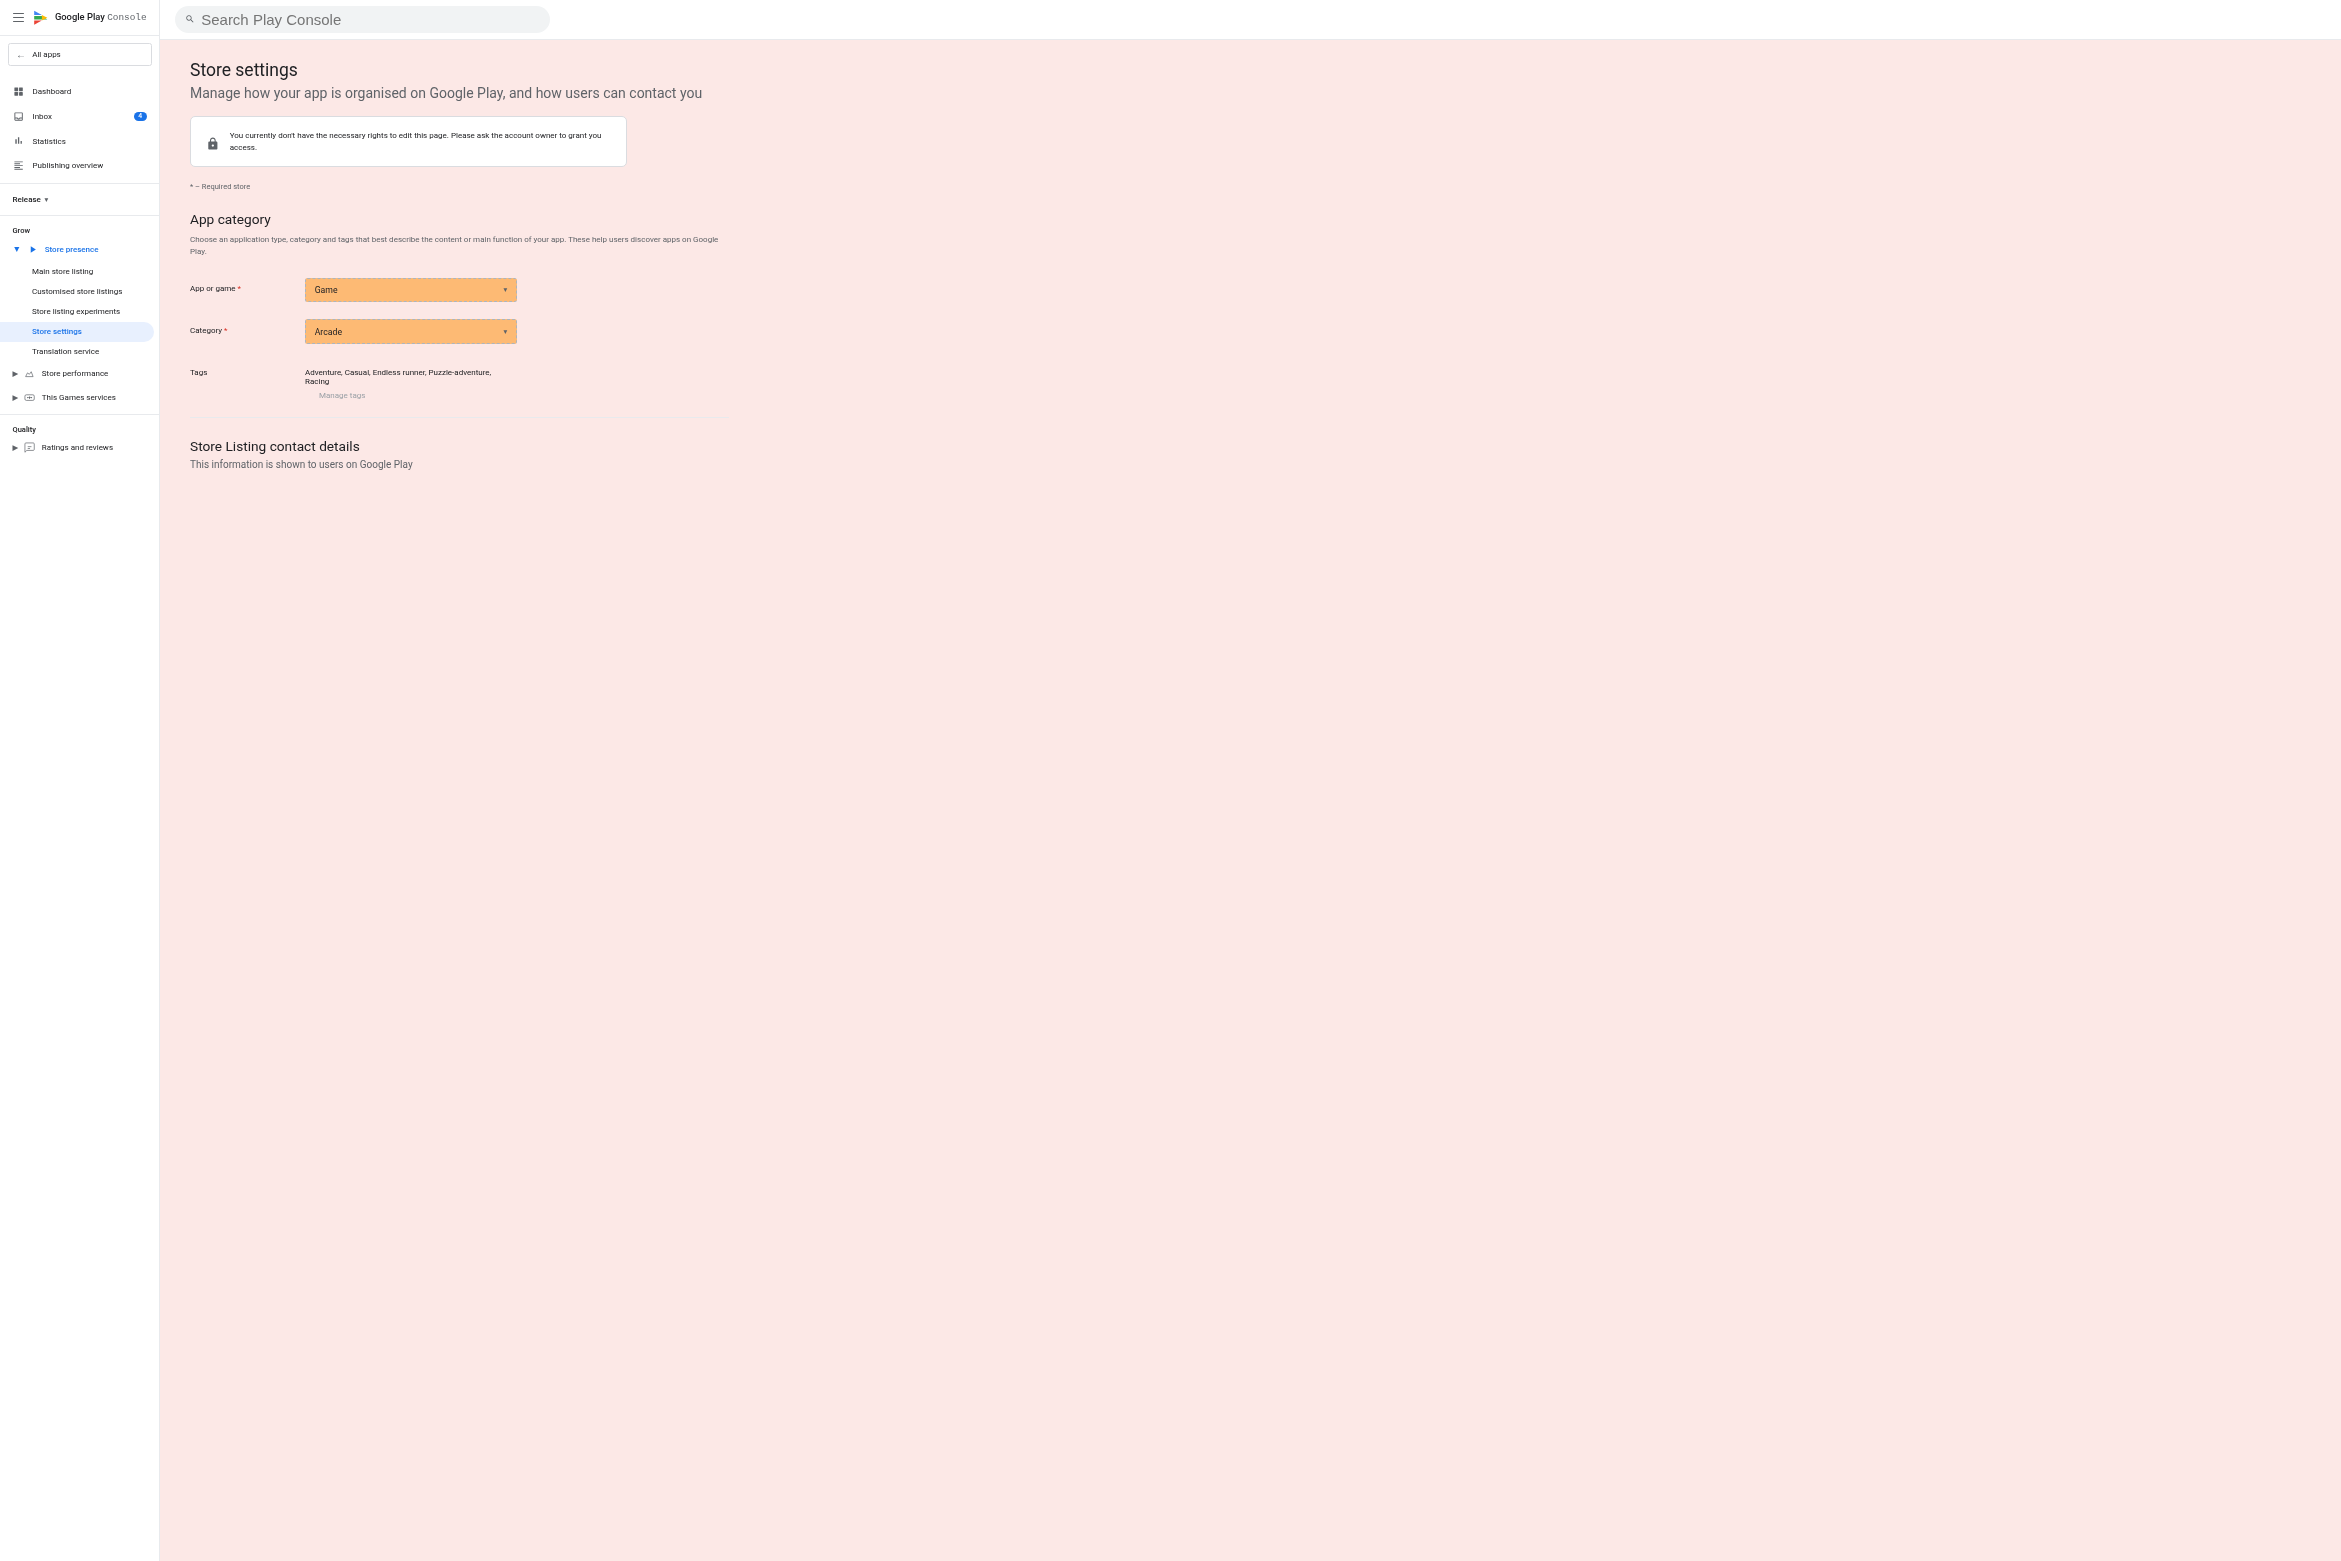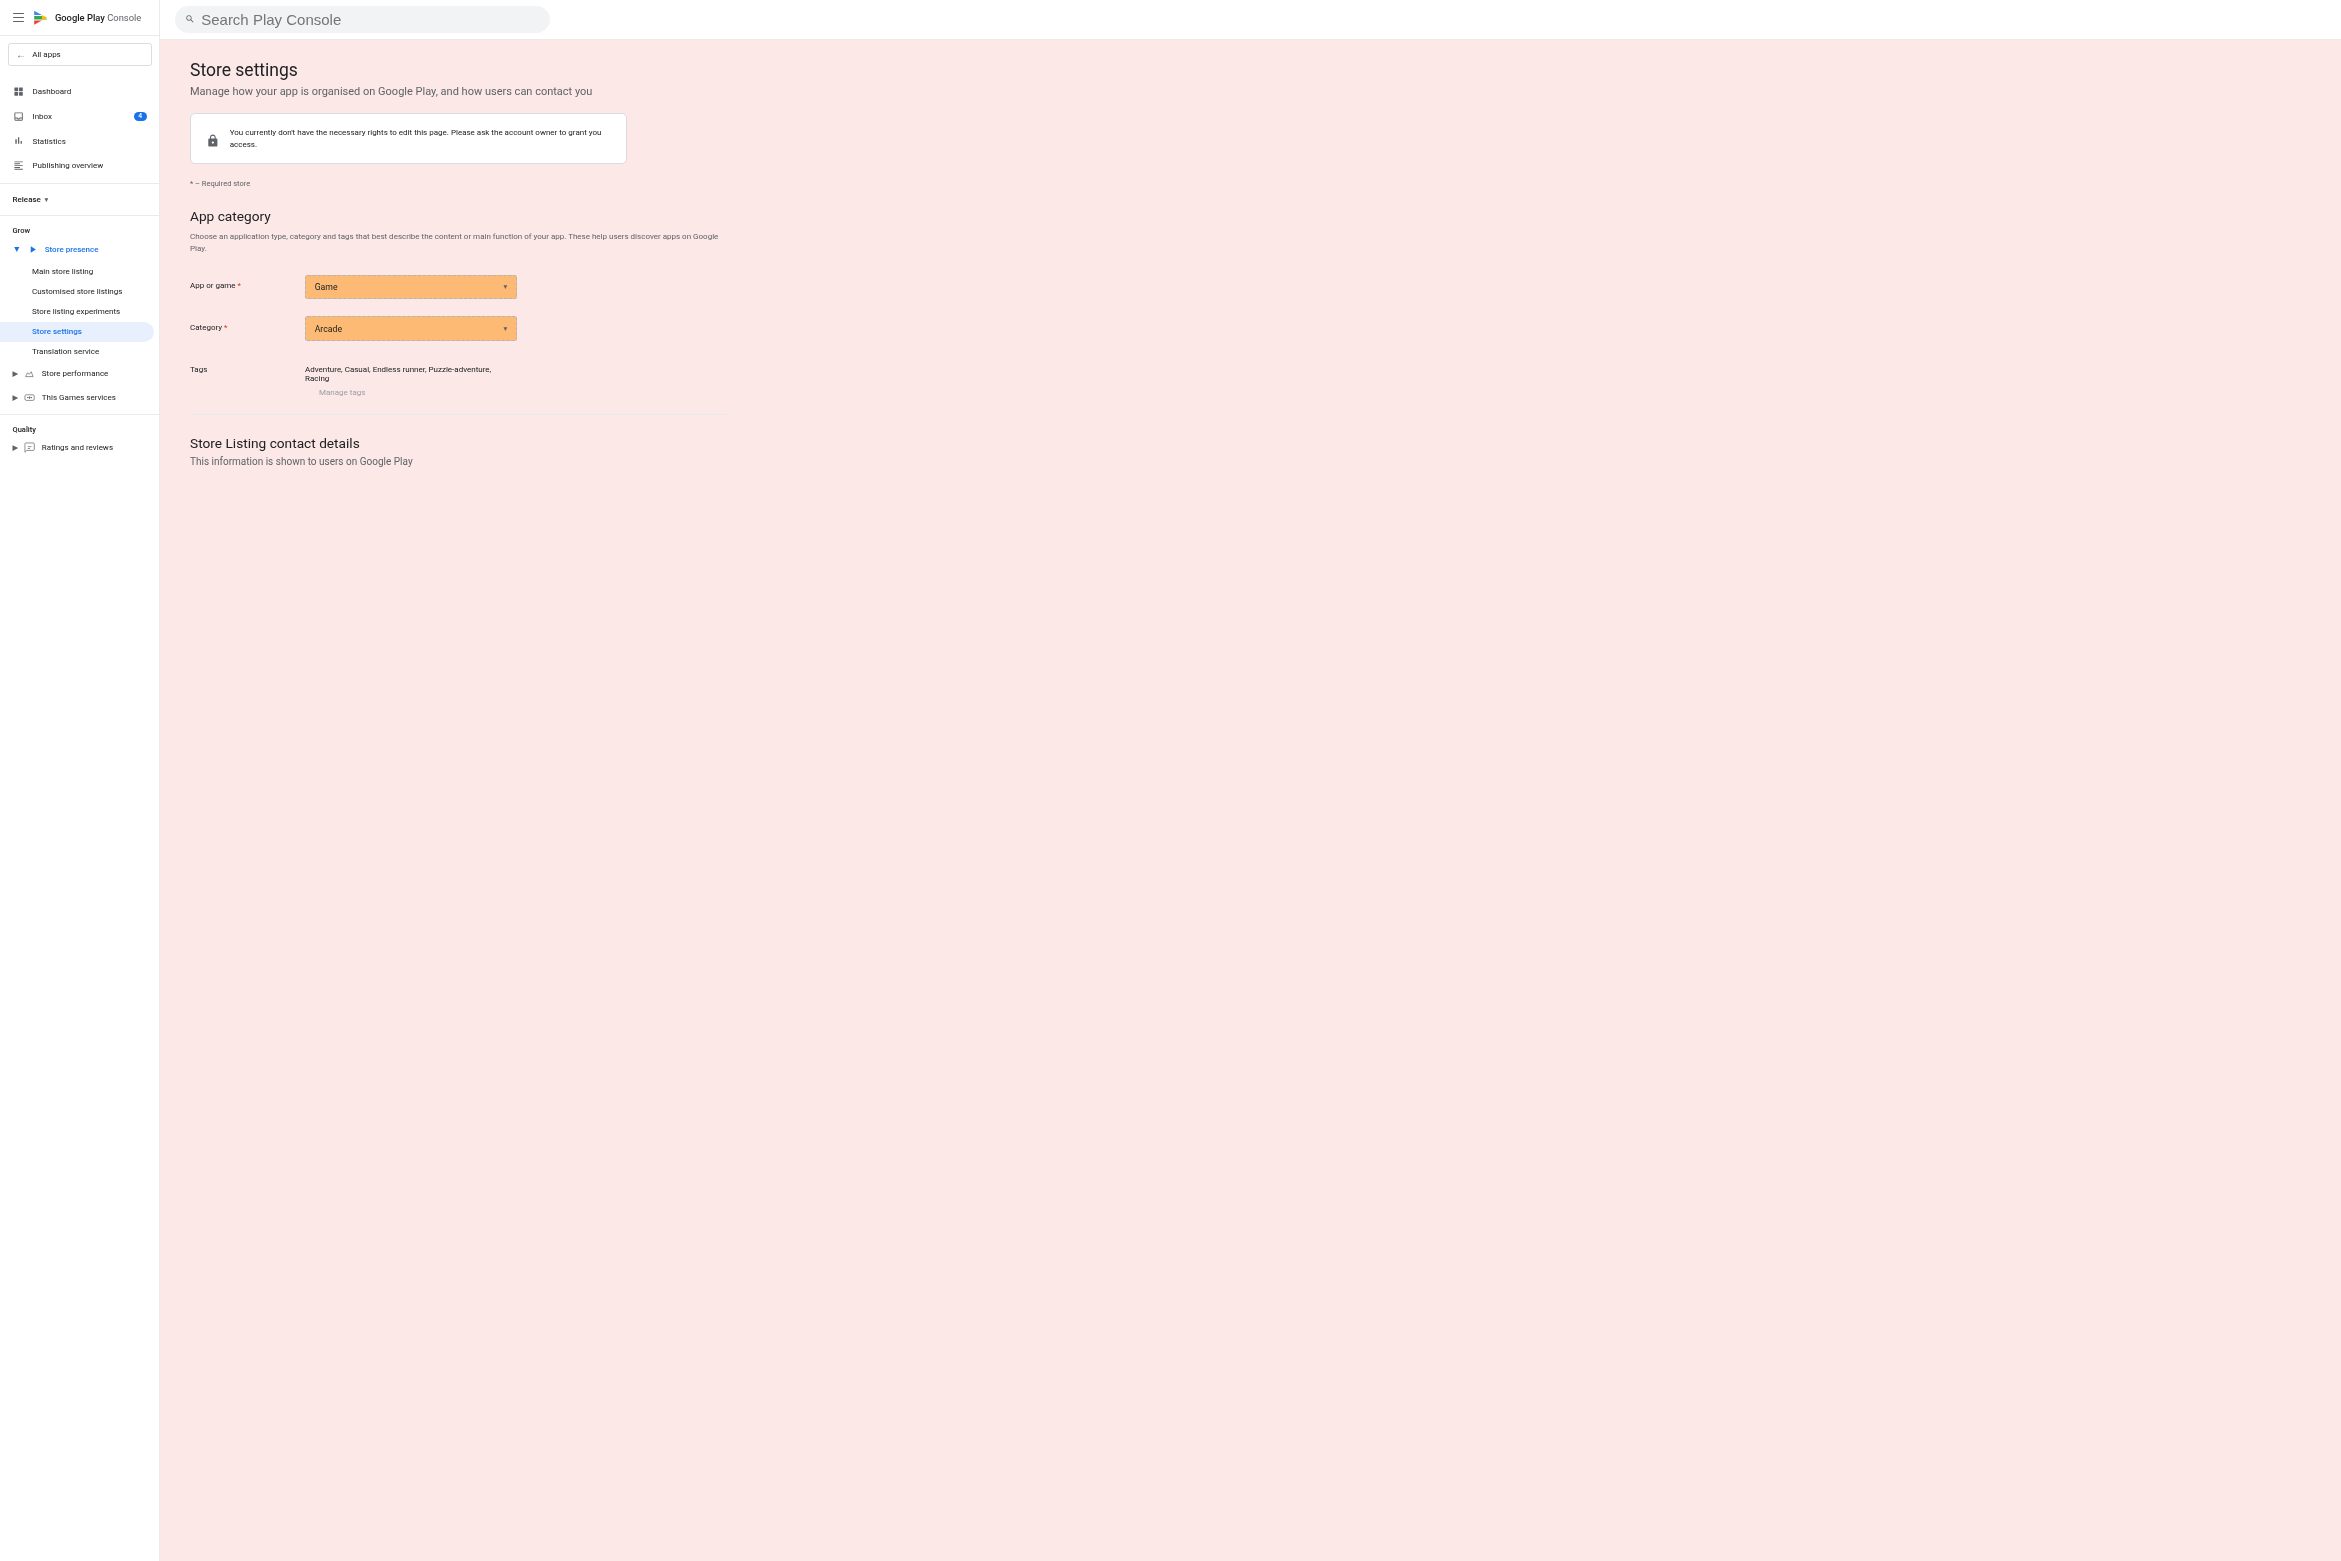--- a/index.html
+++ b/index.html
@@ -236,21 +236,21 @@
     }
 
     .page-title {
       font-size: 17.5px;
       font-weight: 400;
       color: #202124;
       margin-bottom: 5px;
     }
 
     .page-subtitle {
-      font-size: 11px;
+      font-size: 14px;
       color: #5f6368;
       margin-bottom: 15px;
     }
 
     .alert-box {
       display: flex;
       align-items: flex-end;
       gap: 10px;
       background: #fff;
       border: 0.6px solid #dadce0;
@@ -386,21 +386,21 @@
       <svg class="play-logo-svg" viewBox="0 0 32 32" fill="none" xmlns="http://www.w3.org/2000/svg">
         <path d="M4 4 L28 16 L4 28 Z" fill="none"></path>
 
         <polygon points="4,3 18,11 4,11" fill="#4285F4"></polygon>
         <polygon points="4,13 18,13 28,19 4,19" fill="#34A853"></polygon>
         <polygon points="4,21 18,21 4,29" fill="#EA4335"></polygon>
         <polygon points="18,11 28,16 18,21" fill="#FBBC04"></polygon>
       </svg>
       <span class="logo-text">
         <strong>Google Play</strong>
-        <span style="color:#5f6368;">Console</span>
+        <span style="color:#5f6368;font-family:Liberation Mono, monospace;">Console</span>
       </span>
     </div>
   </div>
 
   <div class="all-apps-btn">
     <span class="back-arrow">←</span>
     <span>All apps</span>
   </div>
 
   <div class="sidebar-nav">

